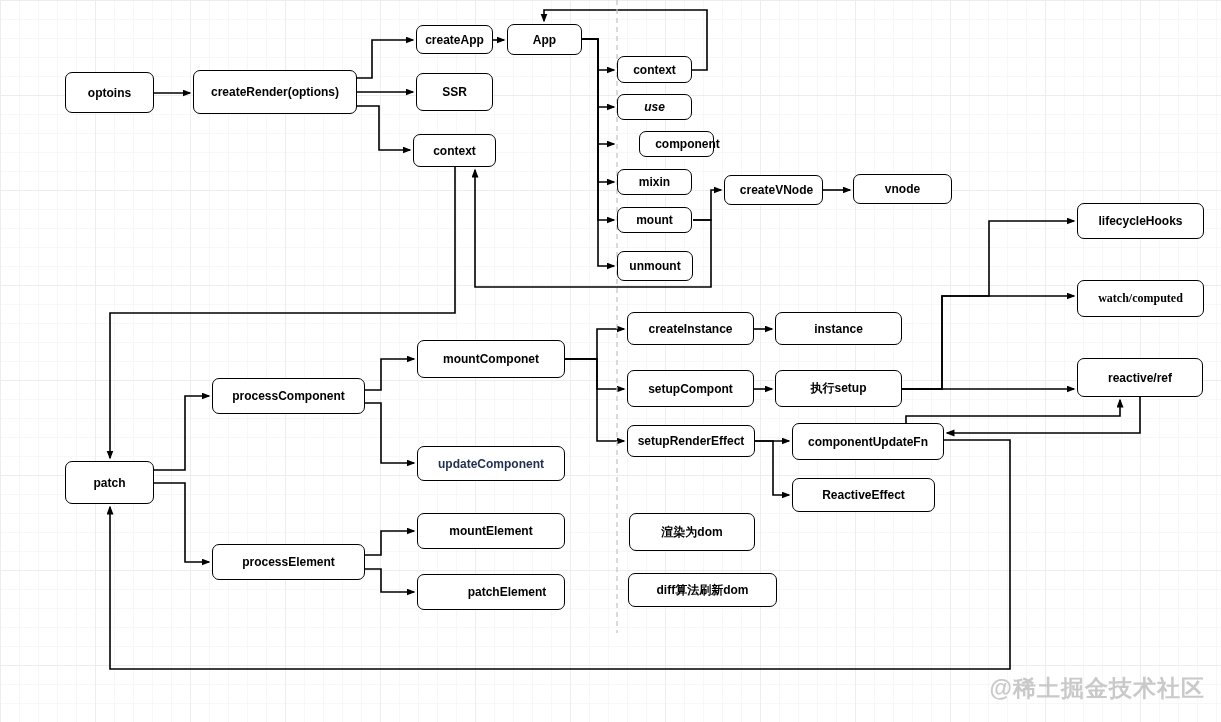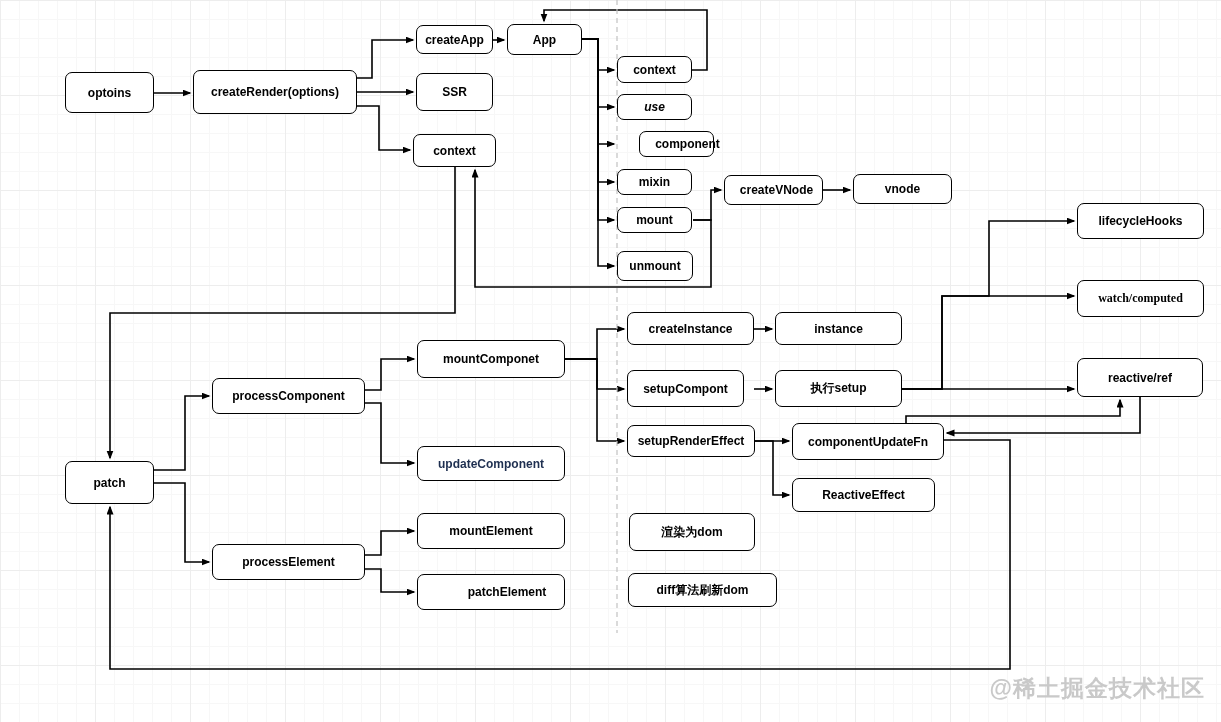--- a/index.html
+++ b/index.html
@@ -105,21 +105,21 @@
       <div class="node" style="left: 1077px; top: 358px; width: 126px; height: 39px;">reactive/ref</div>
       <div class="node" style="left: 65px; top: 461px; width: 89px; height: 43px;">patch</div>
       <div class="node" style="left: 212px; top: 378px; width: 153px; height: 36px;">processComponent</div>
       <div class="node" style="left: 417px; top: 340px; width: 148px; height: 38px;">mountComponet</div>
       <div class="node" style="left: 417px; top: 446px; width: 148px; height: 35px; color: rgb(30, 47, 80);">updateComponent</div>
       <div class="node" style="left: 212px; top: 544px; width: 153px; height: 36px;">processElement</div>
       <div class="node" style="left: 417px; top: 513px; width: 148px; height: 36px;">mountElement</div>
       <div class="node" style="left: 417px; top: 574px; width: 148px; height: 36px; padding-left: 32px;">patchElement</div>
       <div class="node" style="left: 627px; top: 312px; width: 127px; height: 33px;">createInstance</div>
       <div class="node" style="left: 775px; top: 312px; width: 127px; height: 33px;">instance</div>
-      <div class="node" style="left: 627px; top: 370px; width: 117px; height: 37px;">setupCompont</div>
+      <div class="node" style="left: 627px; top: 370px; width: 127px; height: 37px;">setupCompont</div>
       <div class="node" style="left: 775px; top: 370px; width: 127px; height: 37px;">执行setup</div>
       <div class="node" style="left: 627px; top: 425px; width: 128px; height: 32px;">setupRenderEffect</div>
       <div class="node" style="left: 792px; top: 423px; width: 152px; height: 37px;">componentUpdateFn</div>
       <div class="node" style="left: 792px; top: 478px; width: 143px; height: 34px;">ReactiveEffect</div>
       <div class="node" style="left: 629px; top: 513px; width: 126px; height: 38px;">渲染为dom</div>
       <div class="node" style="left: 628px; top: 573px; width: 149px; height: 34px;">diff算法刷新dom</div>
     </div>
   <div id="watermark">@稀土掘金技术社区</div>
 </div>
 

